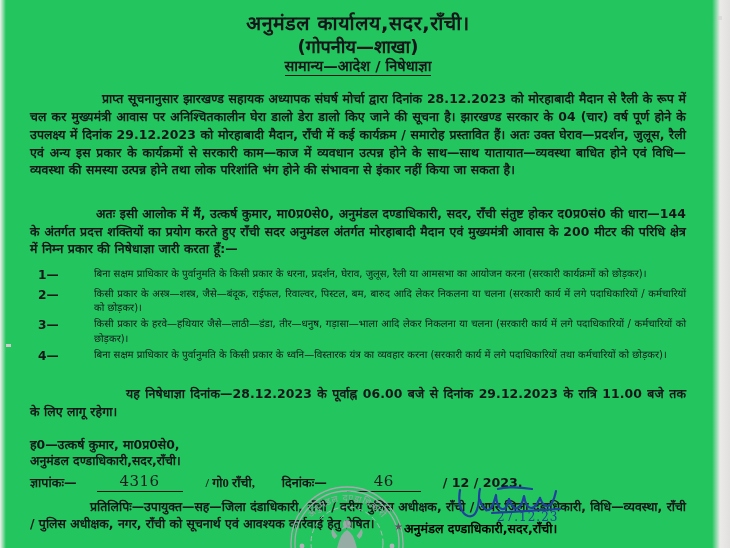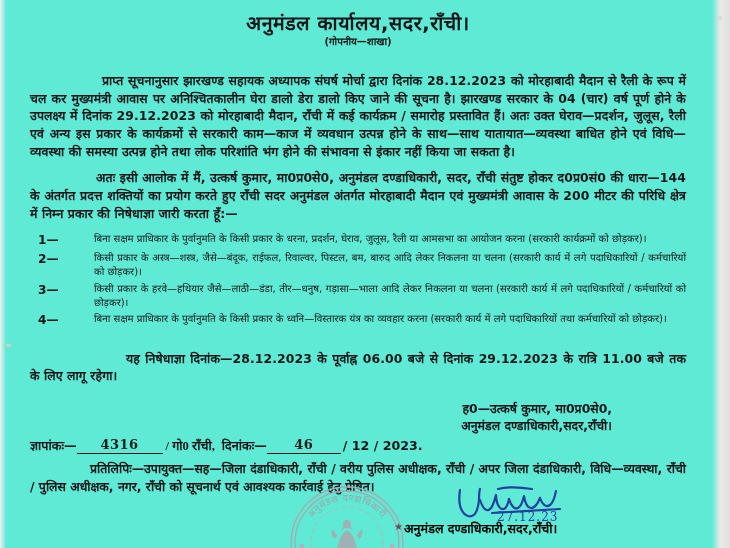--- a/index.html
+++ b/index.html
@@ -9,21 +9,21 @@
     background: #ffffff;
   }
   body {
     font-family: "DejaVu Sans", sans-serif;
   }
 
   .page {
     position: relative;
     width: 730px;
     height: 548px;
-    background: #5eead4;
+    background: #22c55e;
     overflow: hidden;
     box-sizing: border-box;
   }
 
   
   .scan-edge-right {
     position: absolute;
     top: 0;
     right: 0;
     width: 18px;
@@ -62,21 +62,21 @@
     text-align: center;
     line-height: 1.18;
   }
   .hdr-title {
     font-size: 19.5px;
     font-weight: 700;
     letter-spacing: 0.6px;
     margin-top: 6px;
   }
   .hdr-branch {
-    font-size: 10px;
+    font-size: 18px;
     font-weight: 600;
     margin-top: 1px;
   }
   .hdr-kind {
     font-size: 14.5px;
     font-weight: 700;
     margin-top: 1px;
     display: inline-block;
     border-bottom: 1.3px solid #15161a;
     padding-bottom: 0px;
@@ -85,22 +85,22 @@
   
   .para {
     font-size: 12.4px;
     line-height: 1.43;
     text-align: justify;
     text-align-last: left;
     margin: 0;
     font-weight: 600;
     letter-spacing: 0.1px;
   }
-  .para.indent-1 { text-indent: 72px; margin-top: 24px; }
-  .para.indent-2 { text-indent: 66px; margin-top: 9px; }
+  .para.indent-1 { text-indent: 72px; margin-top: 14px; }
+  .para.indent-2 { text-indent: 66px; margin-top: 26px; }
 
   
   .list {
     margin-top: 9px;
   }
   .list-row {
     display: flex;
     align-items: flex-start;
     margin-bottom: 2px;
   }
@@ -119,50 +119,51 @@
     font-weight: 400;
     text-align: justify;
     text-align-last: left;
   }
   .para.center-ish { text-indent: 96px; margin-top: 20px; }
   .para.decree { text-indent: 112px; margin-top: 11px; }
 
   
   .sig-block {
     margin-top: 16px;
-    text-align: right;
+    text-align: left;
     padding-right: 74px;
     line-height: 1.33;
     font-size: 12.4px;
     font-weight: 600;
   }
   .sig-name { white-space: nowrap; }
   .sig-desig { white-space: nowrap; }
 
   
   .memo {
     margin-top: 3px;
     font-size: 12.6px;
     font-weight: 700;
     display: flex;
     align-items: baseline;
     white-space: nowrap;
+    gap: 20px;
   }
   .memo-fill {
     display: inline-block;
     position: relative;
     min-width: 86px;
     border-bottom: 1.2px solid #15161a;
     text-align: center;
   }
   .memo-fill.small { min-width: 74px; }
   .hand {
     font-family: "DejaVu Serif", serif;
-    font-size: 13px;
-    font-weight: 700;
+    font-size: 15px;
+    font-weight: 400;
     color: #1b1c20;
     position: relative;
     top: -1px;
     letter-spacing: 0.5px;
   }
 
   
   .copy {
     font-size: 12.4px;
     line-height: 1.43;
@@ -229,20 +230,21 @@
   <div class="scan-edge-left"></div>
   <div class="scan-edge-right"></div>
   <div class="scan-speck" style="left:6px;top:344px;width:5px;height:3px;"></div>
   <div class="scan-speck" style="left:718px;top:16px;width:4px;height:4px;opacity:.5;"></div>
 
   <div class="sheet">
 
     <div class="hdr">
       <div class="hdr-title">अनुमंडल कार्यालय,सदर,राँची।</div>
       <div class="hdr-branch">(गोपनीय—शाखा)</div>
+      <div><span class="hdr-kind">सामान्य—आदेश / निषेधाज्ञा</span></div>
     </div>
 
     <p class="para indent-1">प्राप्त सूचनानुसार झारखण्ड सहायक अध्यापक संघर्ष मोर्चा द्वारा दिनांक 28.12.2023 को मोरहाबादी मैदान से रैली के रूप में चल कर मुख्यमंत्री आवास पर अनिश्चितकालीन घेरा डालो डेरा डालो किए जाने की सूचना है। झारखण्ड सरकार के 04 (चार) वर्ष पूर्ण होने के उपलक्ष्य में दिनांक 29.12.2023 को मोरहाबादी मैदान, राँची में कई कार्यक्रम / समारोह प्रस्तावित हैं। अतः उक्त घेराव—प्रदर्शन, जुलूस, रैली एवं अन्य इस प्रकार के कार्यक्रमों से सरकारी काम—काज में व्यवधान उत्पन्न होने के साथ—साथ यातायात—व्यवस्था बाधित होने एवं विधि—व्यवस्था की समस्या उत्पन्न होने तथा लोक परिशांति भंग होने की संभावना से इंकार नहीं किया जा सकता है।</p>
 
     <p class="para indent-2">अतः इसी आलोक में मैं, उत्कर्ष कुमार, मा0प्र0से0, अनुमंडल दण्डाधिकारी, सदर, राँची संतुष्ट होकर द0प्र0सं0 की धारा—144 के अंतर्गत प्रदत्त शक्तियों का प्रयोग करते हुए राँची सदर अनुमंडल अंतर्गत मोरहाबादी मैदान एवं मुख्यमंत्री आवास के 200 मीटर की परिधि क्षेत्र में निम्न प्रकार की निषेधाज्ञा जारी करता हूँ:—</p>
 
     <div class="list">
 
       <div class="list-row">
         <div class="list-num">1—</div>

